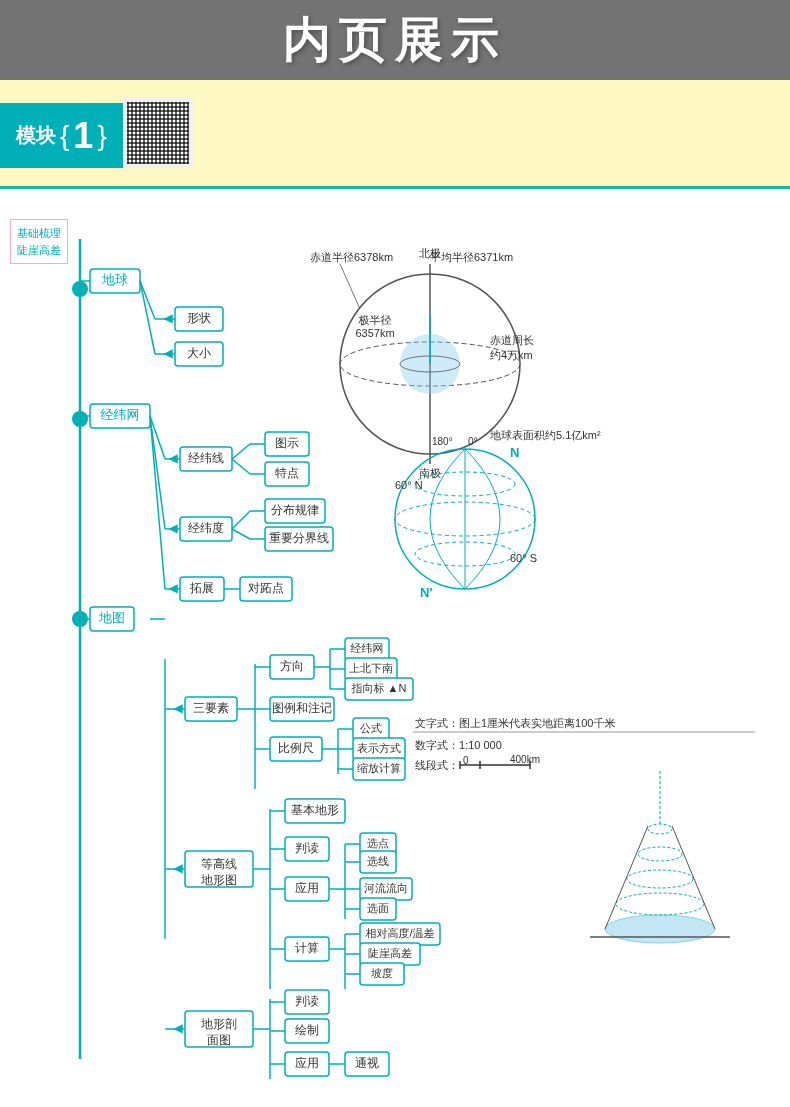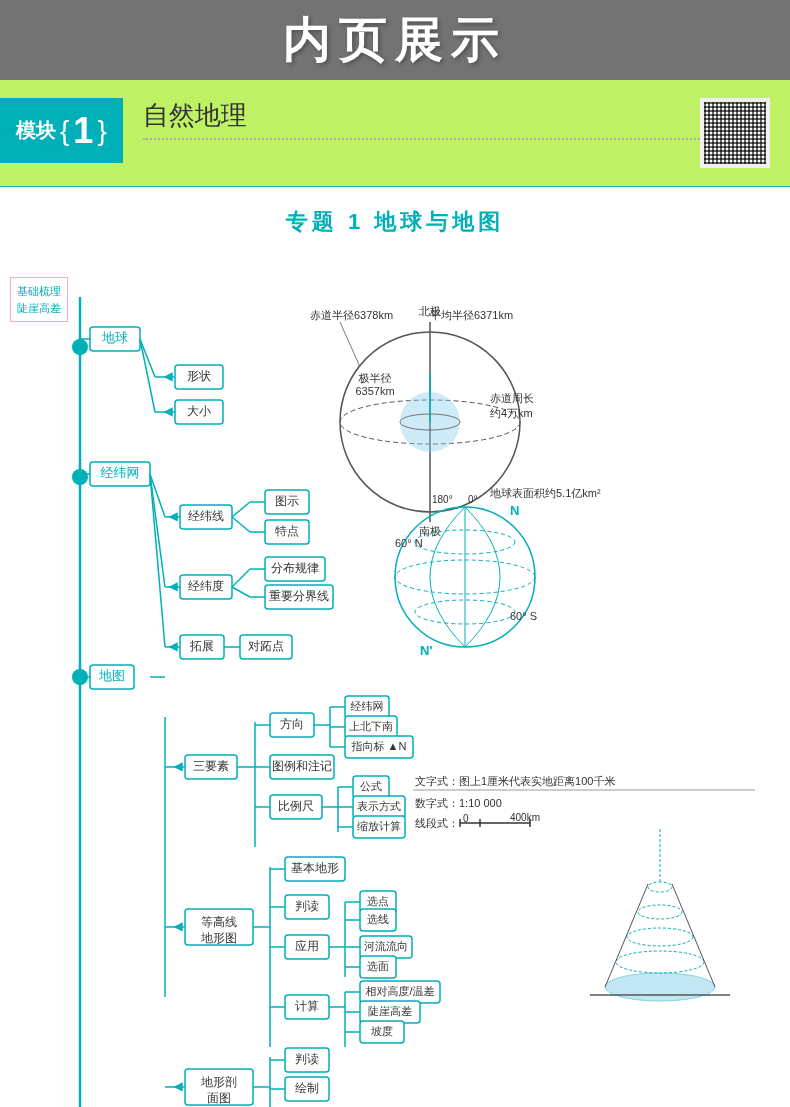--- a/index.html
+++ b/index.html
@@ -31,24 +31,24 @@
     
     .content {
       background: white;
       margin: 0;
       padding: 0 0 30px 0;
     }
 
     
     .module-banner {
       display: flex;
-      align-items: flex-start;
+      align-items: flex-end;
       padding: 18px 20px 18px 0;
-      border-bottom: 1px solid #14b8a6;
-      background: #bef264;
+      border-bottom: 3px solid #14b8a6;
+      background: #fef9c3;
       position: relative;
     }
     .module-tag {
       background: #00b0b9;
       color: white;
       padding: 12px 16px;
       font-size: 22px;
       font-weight: bold;
       margin-right: 0;
       display: flex;
@@ -109,21 +109,20 @@
 
 <div class="content">
 
   <div class="module-banner">
     <div class="module-tag">
       <span style="font-size:20px;">模块</span>
       <span class="bracket">{</span>
       <span class="num">1</span>
       <span class="bracket">}</span>
     </div>
-    <span class="module-title">自然地理</span>
     <div class="qr-box">
       <svg width="70" height="70" viewBox="0 0 70 70">
         <rect width="70" height="70" fill="#f0f0f0"></rect>
 
         <rect x="5" y="5" width="25" height="25" fill="none" stroke="#333" stroke-width="2"></rect>
         <rect x="9" y="9" width="17" height="17" fill="#333"></rect>
         <rect x="12" y="12" width="11" height="11" fill="white"></rect>
         <rect x="14" y="14" width="7" height="7" fill="#333"></rect>
         <rect x="40" y="5" width="25" height="25" fill="none" stroke="#333" stroke-width="2"></rect>
         <rect x="44" y="9" width="17" height="17" fill="#333"></rect>
@@ -142,23 +141,20 @@
         <rect x="44" y="50" width="4" height="4" fill="#333"></rect>
         <rect x="50" y="56" width="4" height="4" fill="#333"></rect>
         <rect x="56" y="50" width="4" height="4" fill="#333"></rect>
         <rect x="62" y="56" width="4" height="4" fill="#333"></rect>
         <rect x="62" y="62" width="4" height="4" fill="#333"></rect>
       </svg>
       
     </div>
   </div>
 
-  <div class="section-title">
-    <span>专题 1   地球与地图</span>
-  </div>
 
   <div style="position:relative; width:790px; min-height:900px;">
     
     
     <div style="position:absolute; left:10px; top:30px; border:1px solid #f9a8d4; color:#00b0b9; font-size:11px; padding:5px 6px; text-align:center; line-height:1.5; z-index:10;">
       <div>基础梳理</div>
       <div>陡崖高差</div>
     </div>
 
     

